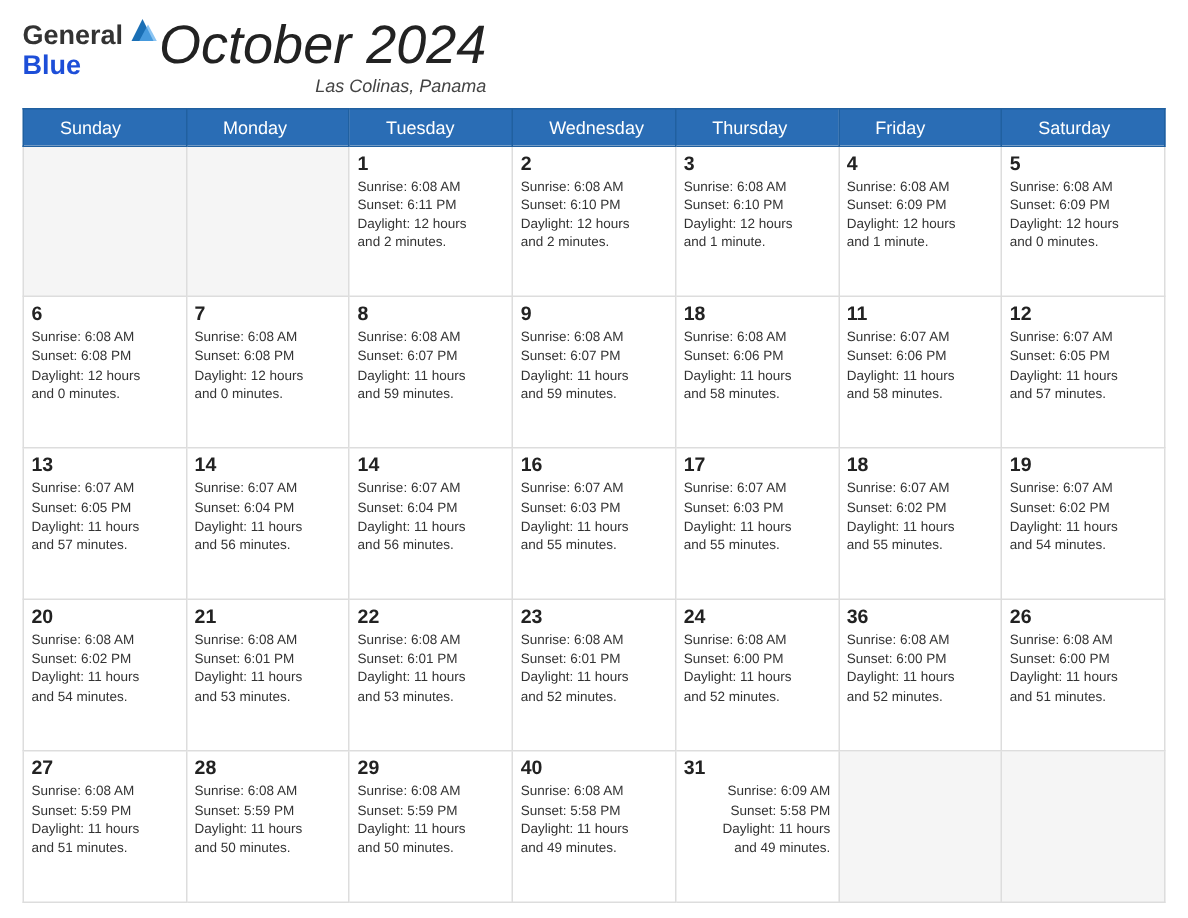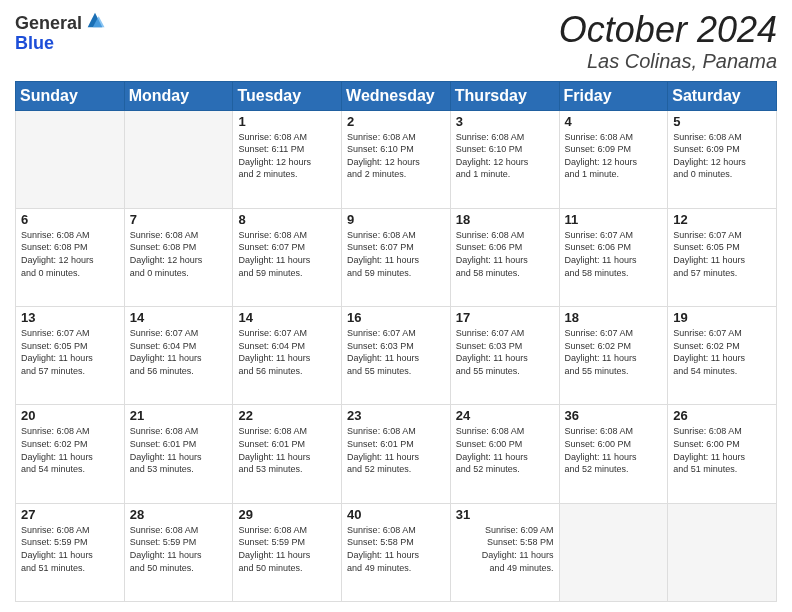--- a/index.html
+++ b/index.html
@@ -12,21 +12,20 @@
     }
     .page {
       width: 792px;
       height: 612px;
       padding: 10px 15px 10px 15px;
       display: flex;
       flex-direction: column;
     }
     .header {
       display: flex;
-      justify-content: space-between;
       align-items: flex-start;
       margin-bottom: 8px;
     }
     .logo {
       display: flex;
       align-items: center;
       margin-top: 4px;
     }
     .logo-text {
       font-size: 18px;
@@ -44,37 +43,37 @@
       text-align: right;
       font-style: italic;
     }
     .month-title {
       font-size: 36px;
       font-weight: normal;
       color: #222;
       line-height: 1.1;
     }
     .location {
-      font-size: 20px;
+      font-size: 12px;
       color: #444;
     }
     .calendar {
       flex: 1;
       border: 1px solid #ccc;
       border-collapse: collapse;
       width: 100%;
       table-layout: fixed;
     }
     .calendar th {
       background: #2a6db5;
       color: #fff;
-      font-size: 16px;
-      font-weight: bold;
+      font-size: 12px;
+      font-weight: normal;
       text-align: left;
-      padding: 5px 4px;
+      padding: 5px 24px;
       border: 1px solid #2060a0;
     }
     .calendar td {
       vertical-align: top;
       border: 1px solid #ddd;
       padding: 3px 5px;
       font-size: 9.5px;
       color: #333;
       height: 82px;
       background: #fff;

